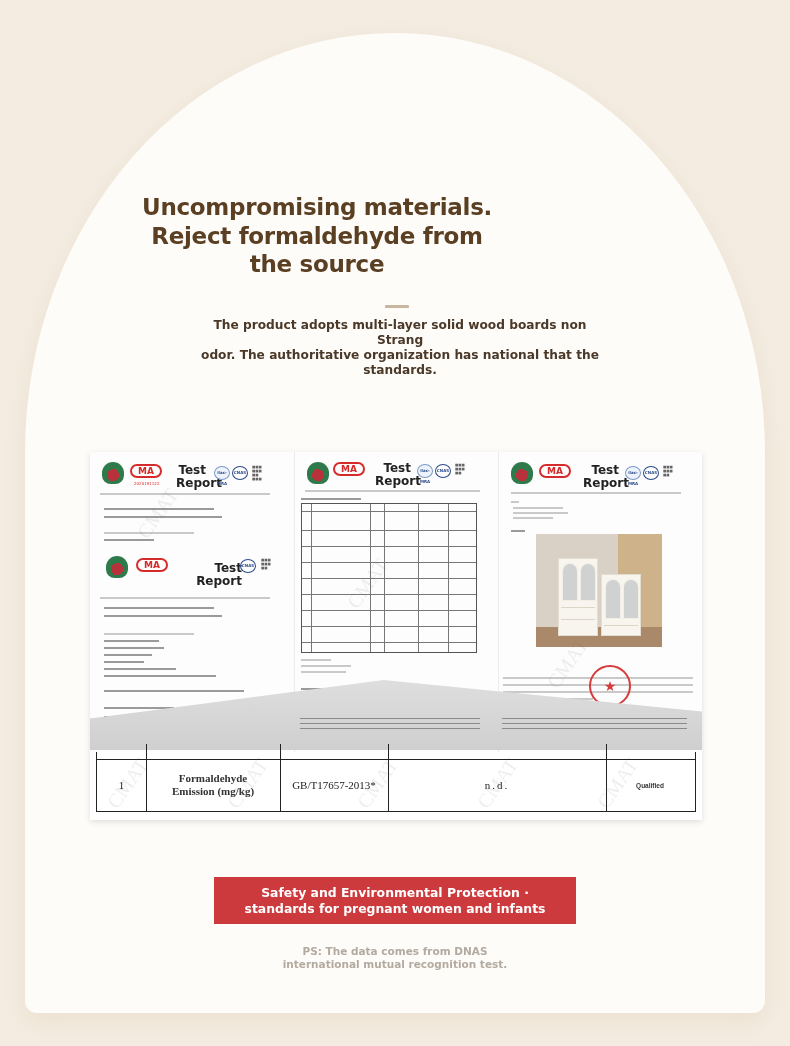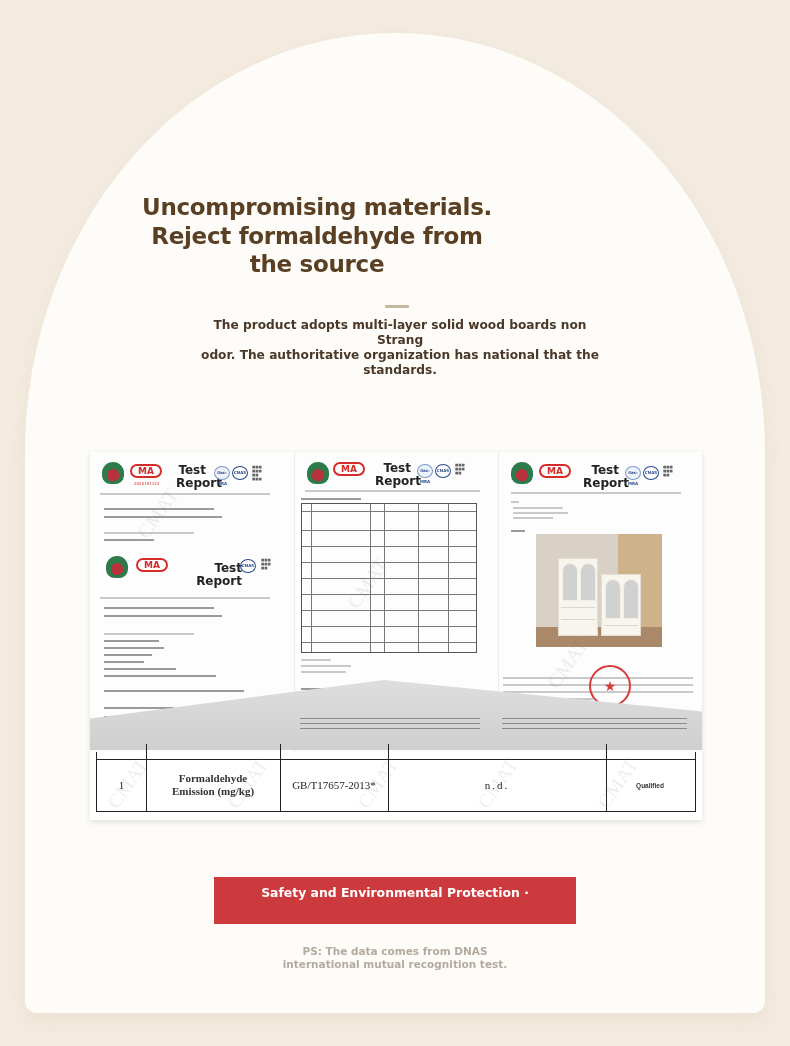--- a/index.html
+++ b/index.html
@@ -368,18 +368,19 @@
   <div class="wm" style="left:260px;top:320px;">CMAT</div>
   <div class="wm" style="left:380px;top:320px;">CMAT</div>
   <div class="wm" style="left:500px;top:320px;">CMAT</div>
   <div class="wm" style="left:40px;top:50px;">CMAT</div>
   <div class="wm" style="left:250px;top:120px;">CMAT</div>
   <div class="wm" style="left:450px;top:200px;">CMAT</div>
 </div>
 
 <div class="banner">
   <div>Safety and Environmental Protection ·</div>
+  <div>standards for pregnant women and infants</div>
 </div>
 
 <div class="ps">
   <div>PS: The data comes from DNAS</div>
   <div>international mutual recognition test.</div>
 </div>
 
 </body></html>

